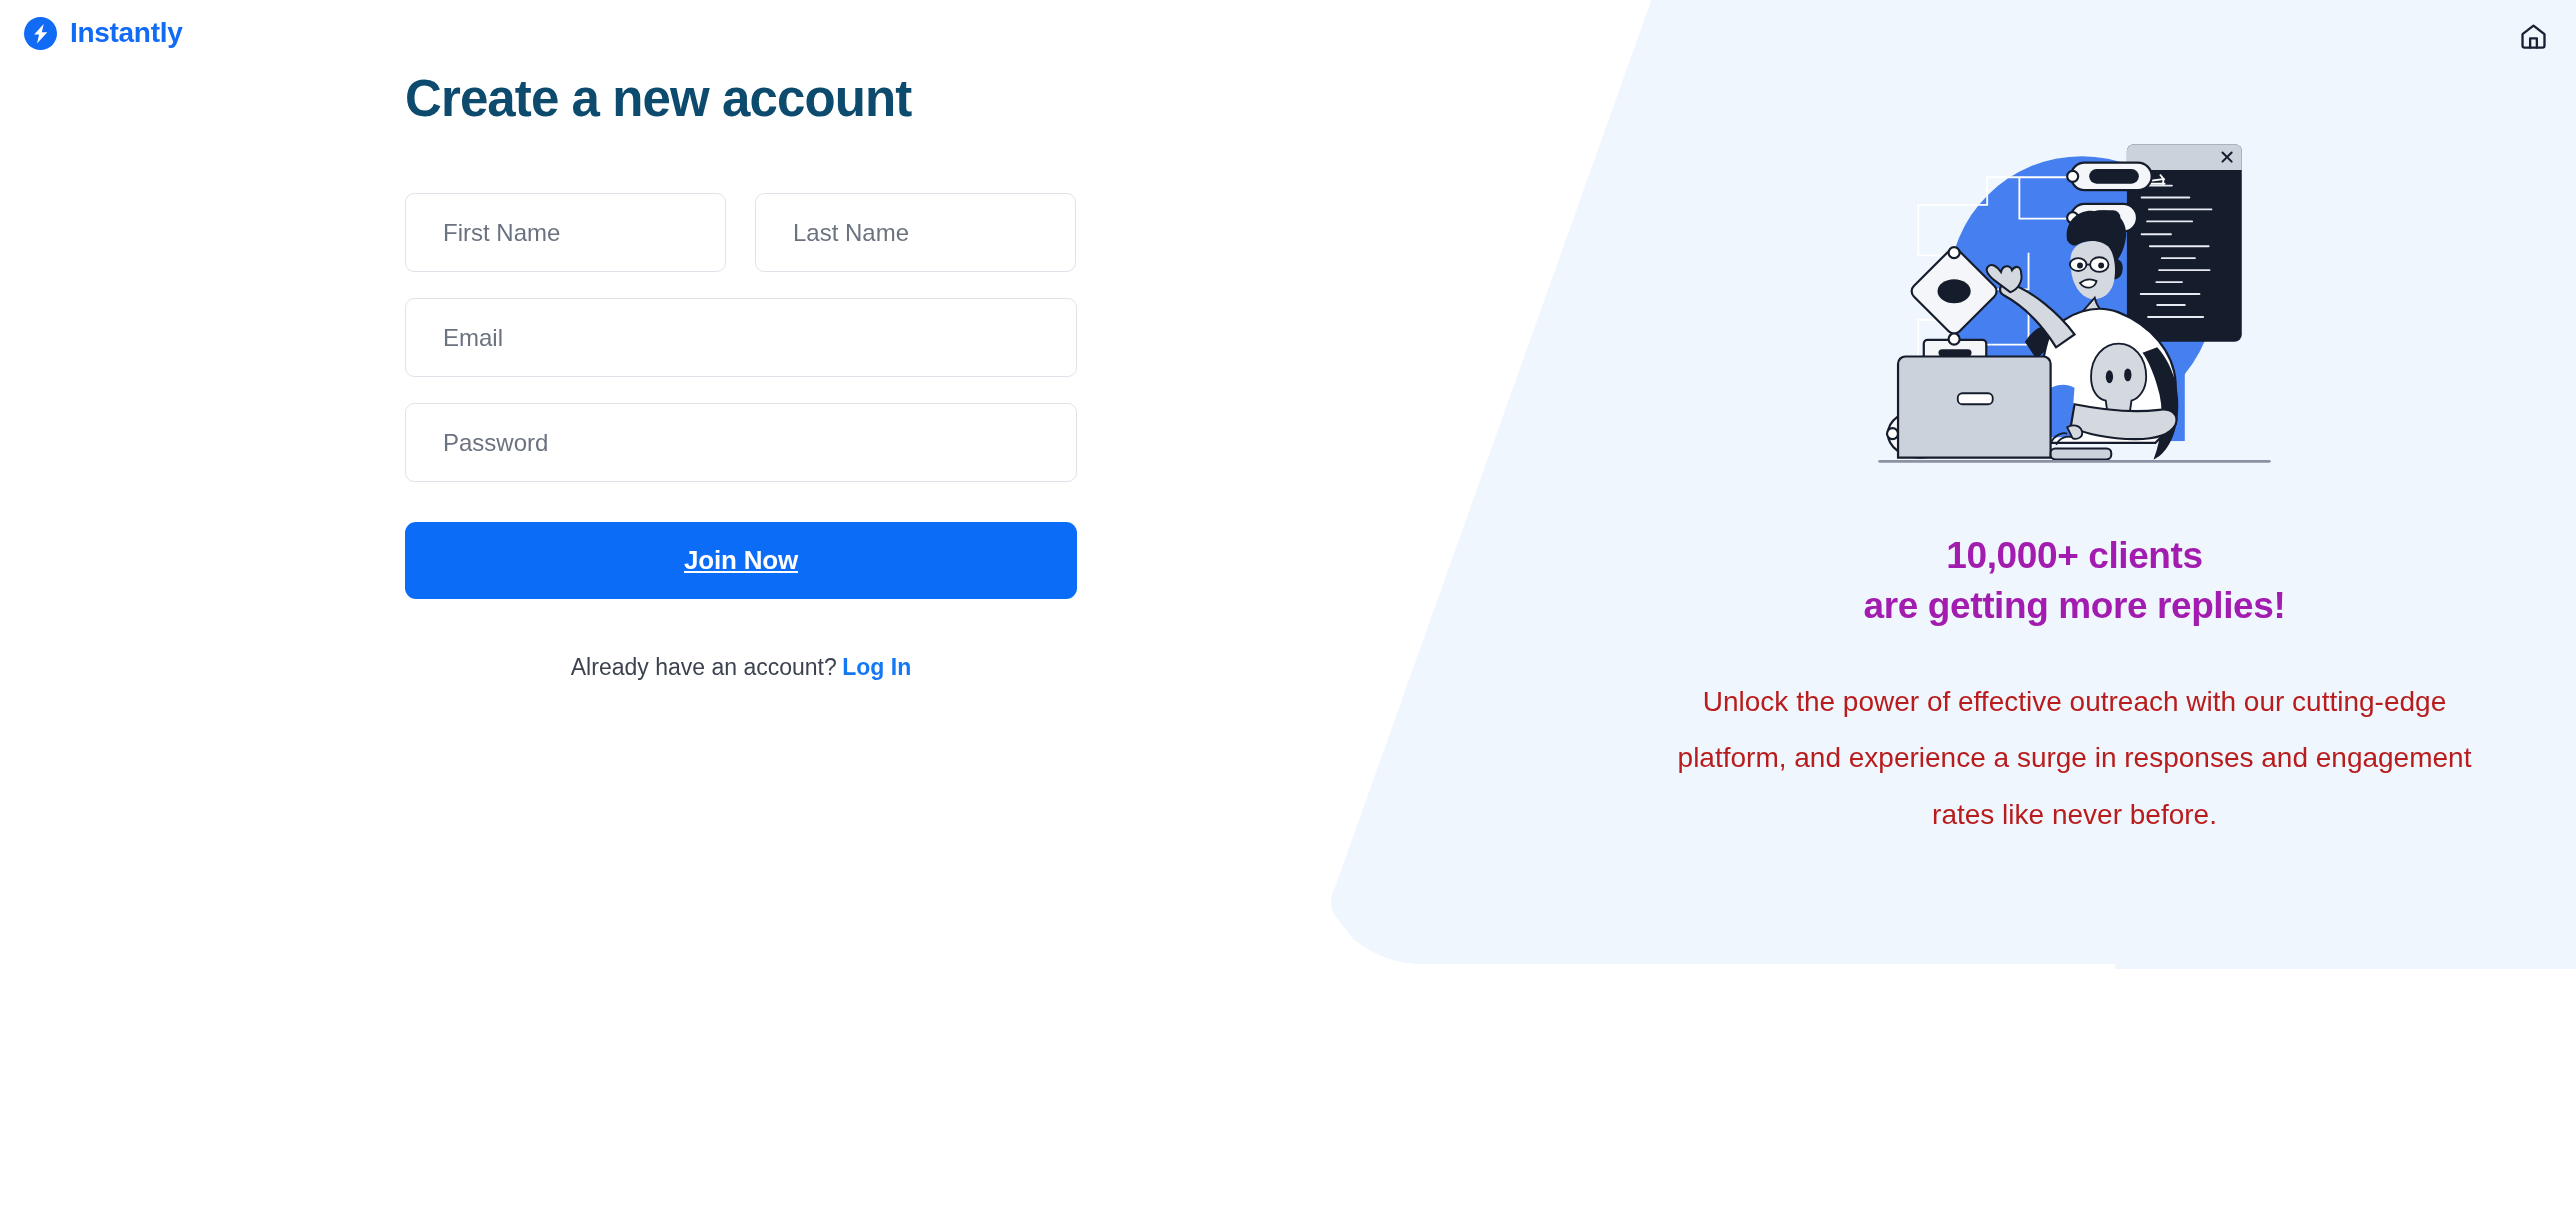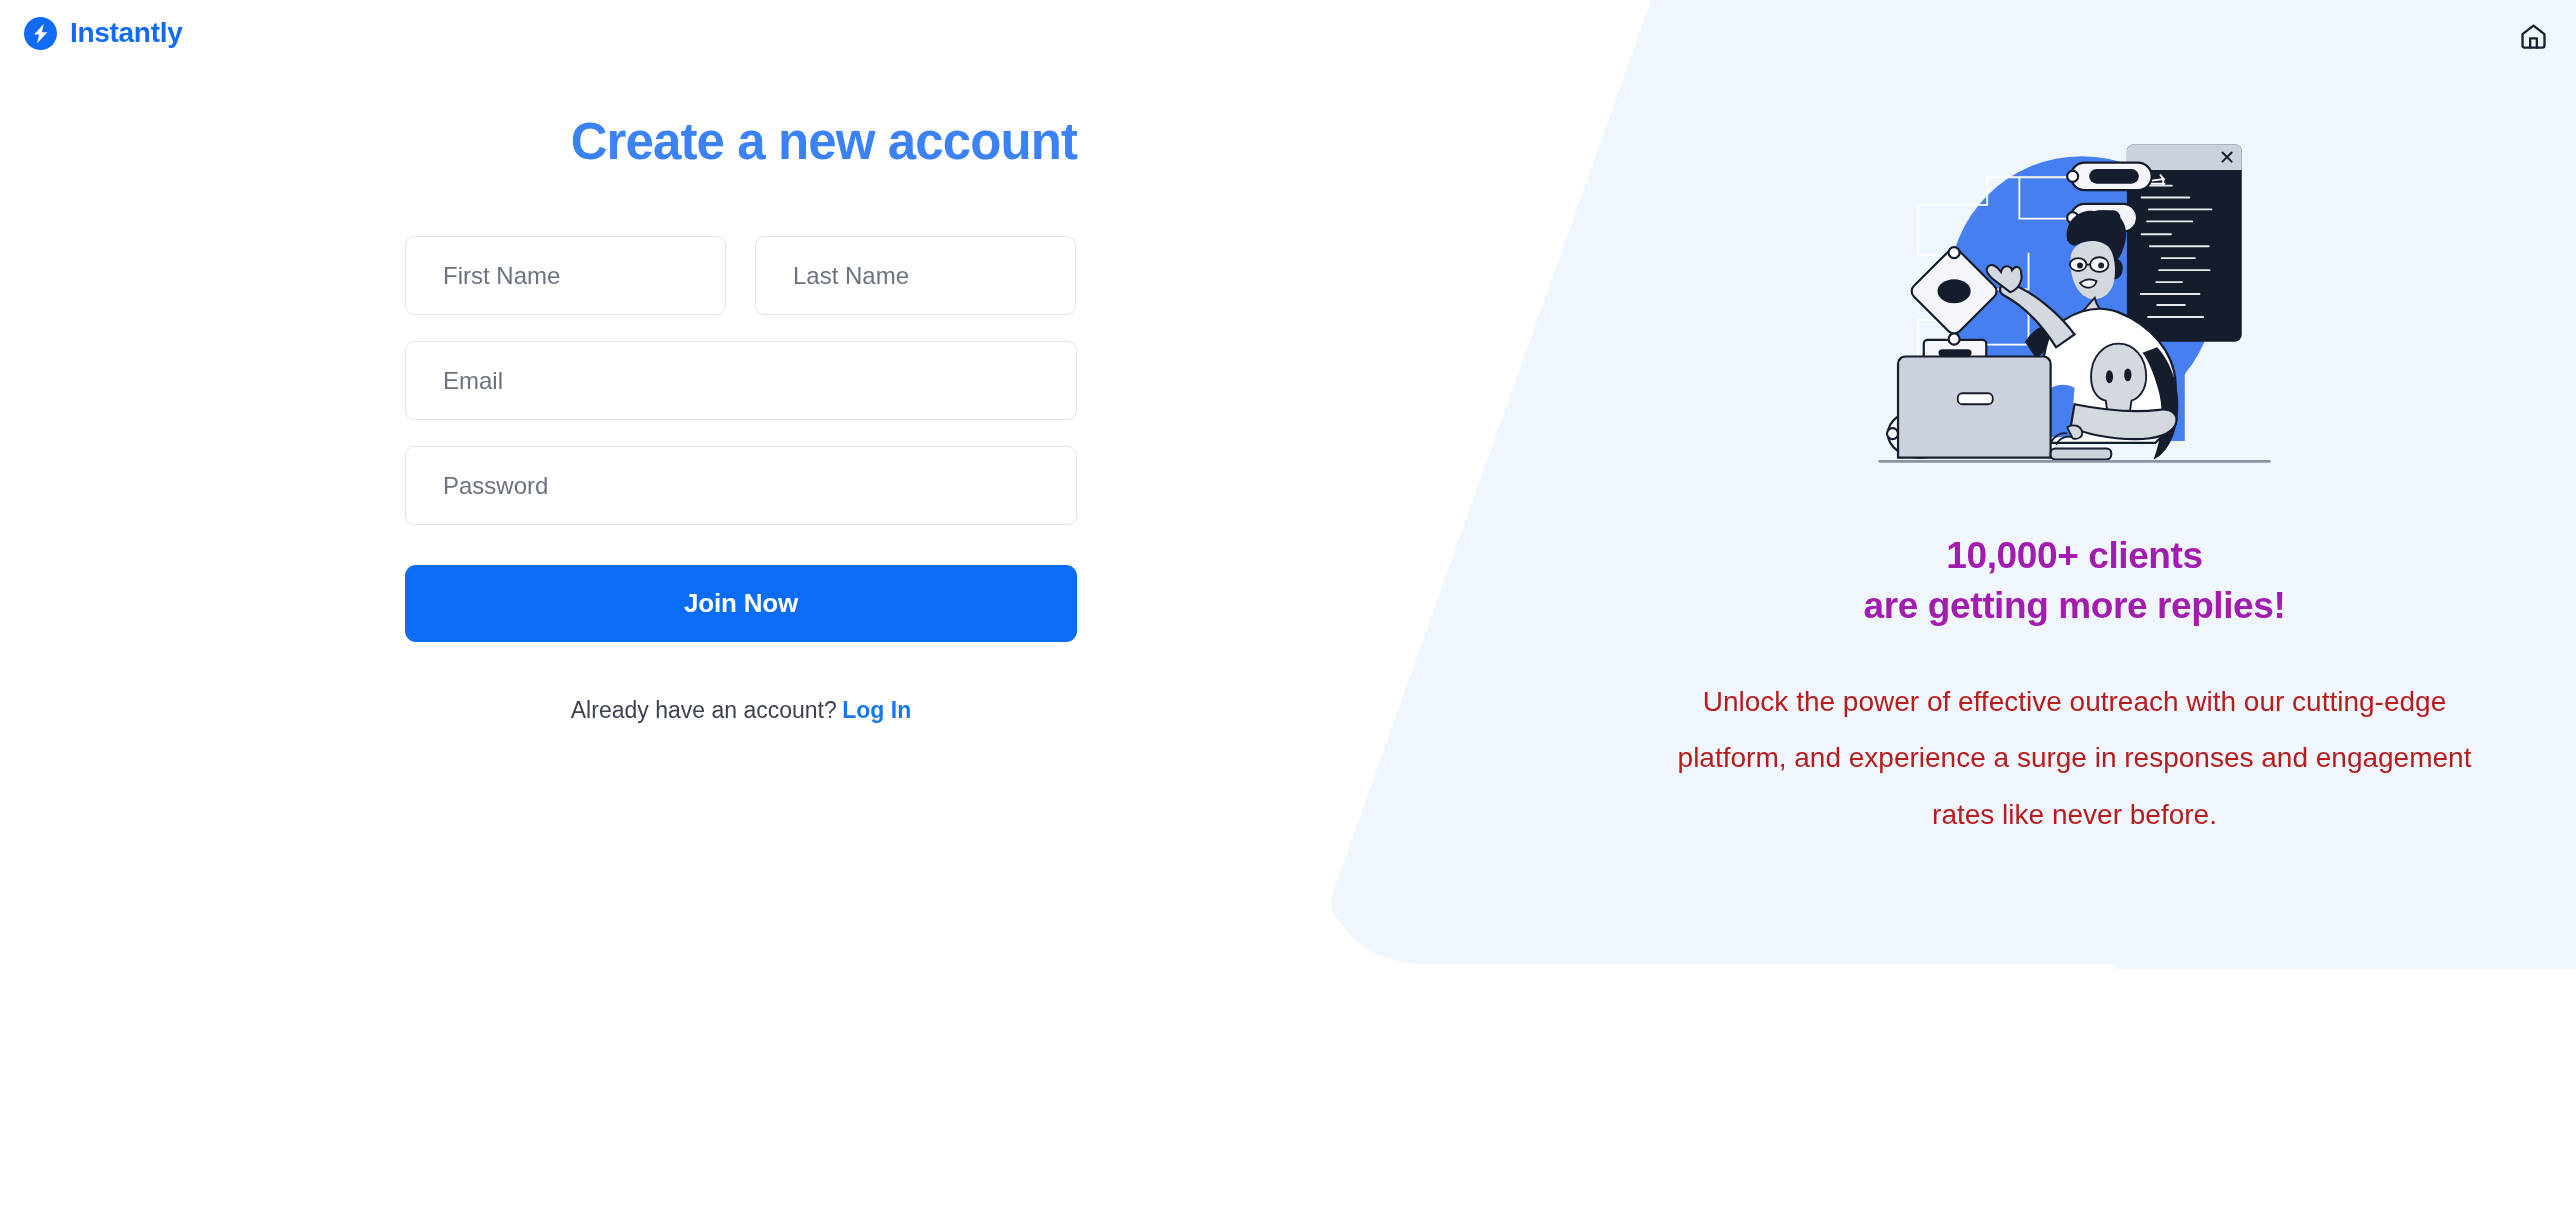--- a/index.html
+++ b/index.html
@@ -58,24 +58,24 @@
   .form-col {
     position: absolute;
     left: 405px;
     top: 0;
     width: 672px;
     z-index: 5;
   }
   .title {
     font-size: 51px;
     font-weight: bold;
-    color: #3b82f6;
+    color: #0c4a6e;
     letter-spacing: -0.9px;
-    margin-top: 114px;
-    text-align: right;
+    margin-top: 71px;
+    text-align: left;
     line-height: 1.1;
   }
   .form {
     margin-top: 66px;
   }
   .row { display: flex; gap: 29px; }
   .field {
     height: 79px;
     border: 1.5px solid #DFE3E9;
     border-radius: 9.2px;
@@ -129,20 +129,21 @@
     height: 77px;
     border: none;
     border-radius: 11px;
     background: #0A6CF7;
     color: #ffffff;
     font-size: 26px;
     font-weight: bold;
     font-family: "Liberation Sans", sans-serif;
     cursor: pointer;
     letter-spacing: -0.2px;
+    text-decoration: underline;
   }
 
   .login-line {
     margin-top: 55px;
     text-align: center;
     font-size: 23px;
     color: #3C4250;
   }
   .login-line a {
     color: #1478F5;

